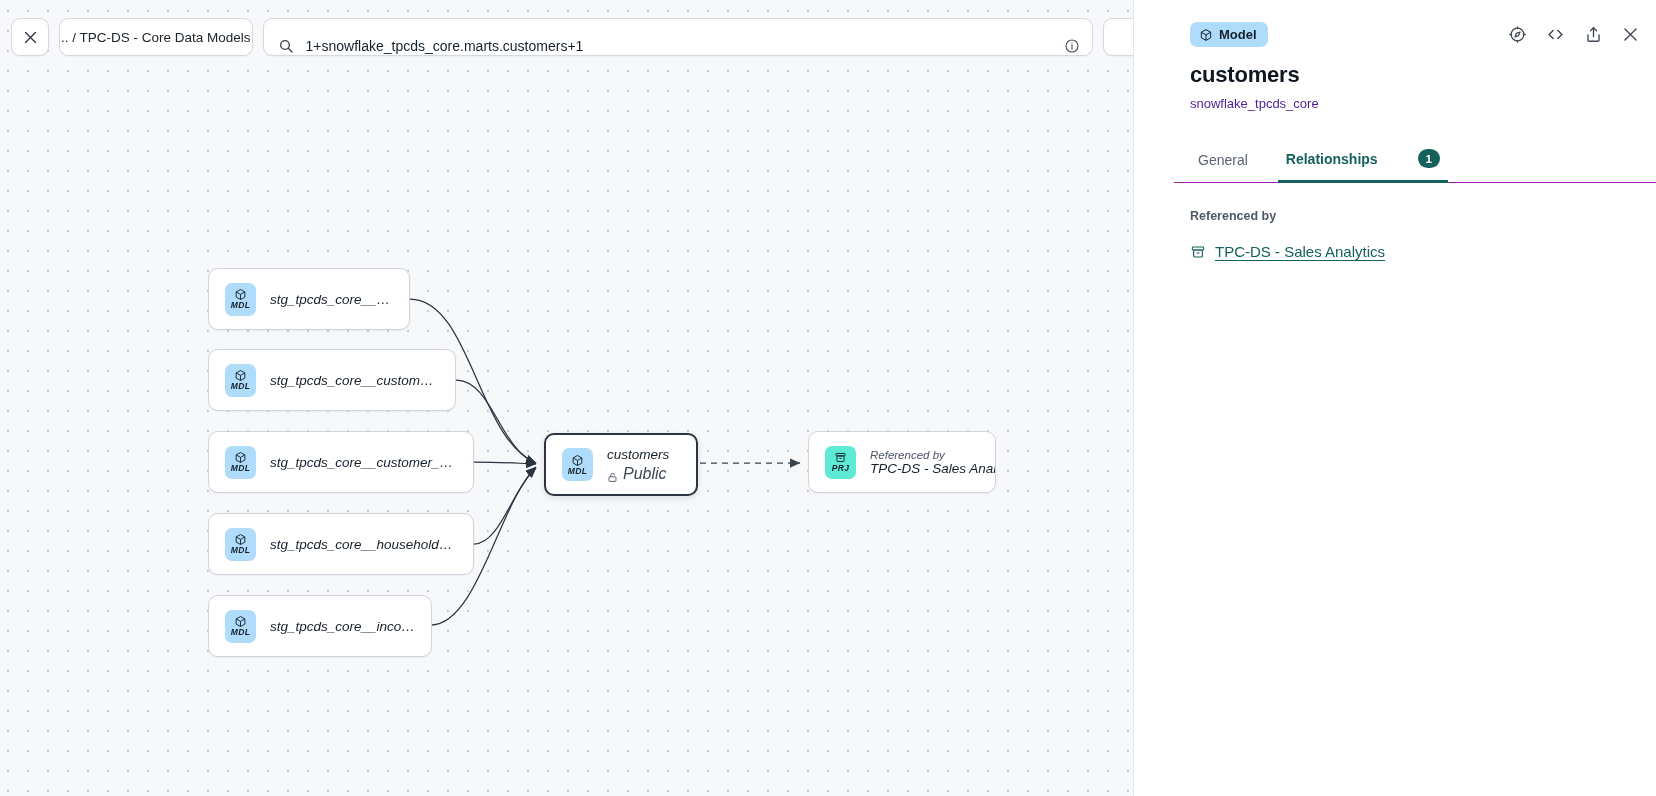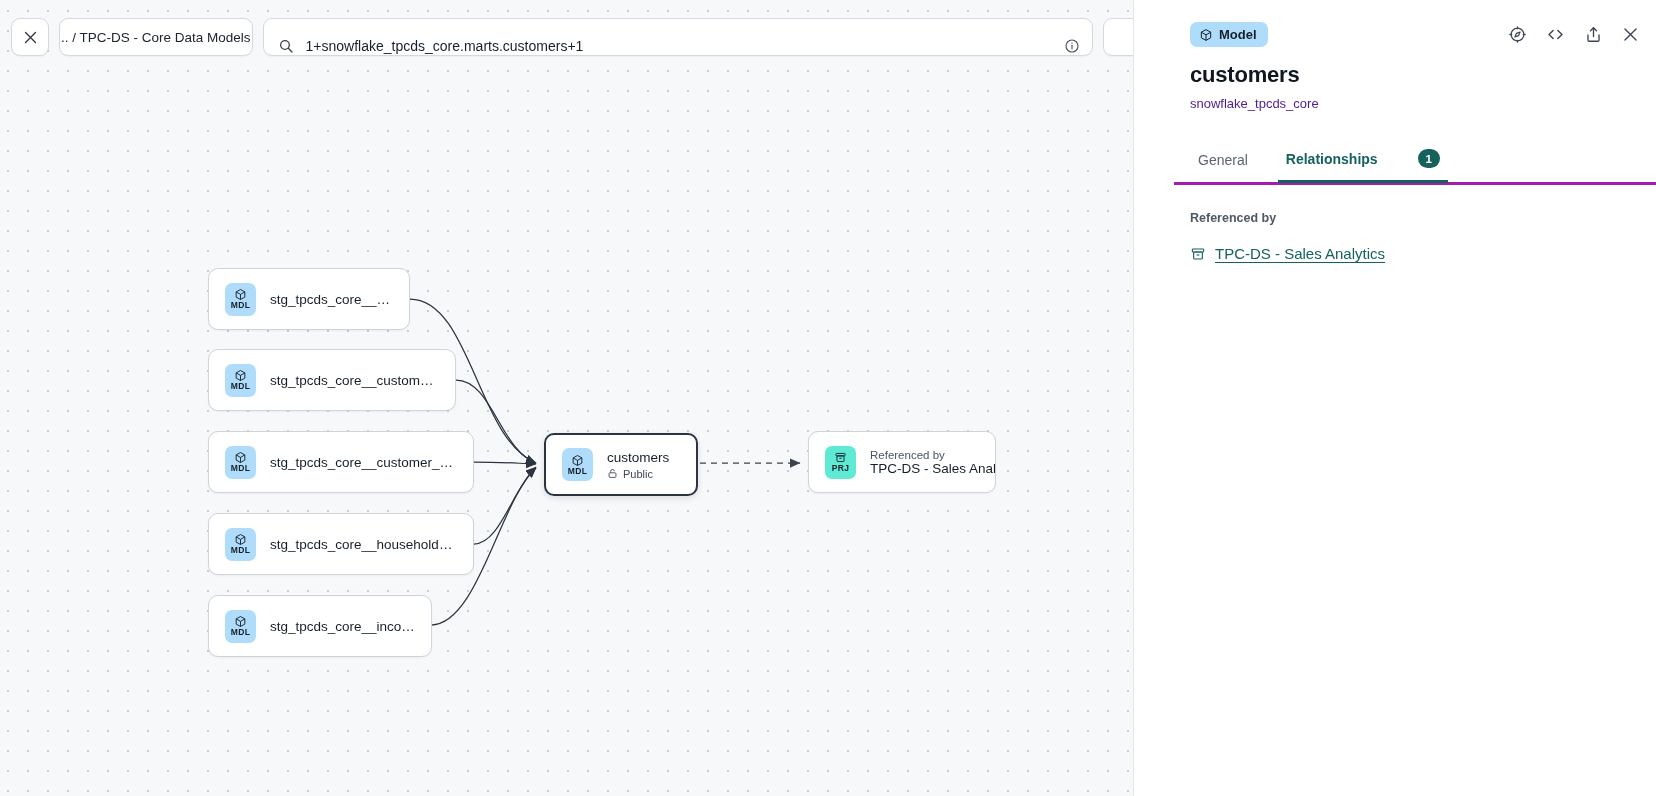--- a/index.html
+++ b/index.html
@@ -68,21 +68,21 @@
     flex: 1; border: none; outline: none;
     font-family: "Liberation Sans", sans-serif;
     font-size: 14px; color: #16202b;
     background: transparent;
   }
   .tb-search input::placeholder { color: #98a2b3; }
   .ico { display: inline-flex; align-items: center; justify-content: center; }
   .ico svg { display: block; }
 
   
-  #graph { position: absolute; inset: 0; }
+  #graph { position: absolute; inset: 0; font-style: italic; }
   #edges { position: absolute; inset: 0; width: 1133px; height: 796px; pointer-events: none; }
 
   .node {
     position: absolute;
     background: #ffffff;
     border: 1px solid #cfd3dc;
     border-radius: 10px;
     display: flex; align-items: center;
     padding: 0 16px;
     gap: 14px;
@@ -104,22 +104,22 @@
   }
   .badge.mdl { background: #aedcfa; color: #16202b; }
   .badge.prj { background: #5eead4; color: #16202b; }
   .badge .btxt { font-size: 8.5px; font-weight: 700; letter-spacing: .4px; line-height: 9px; }
   .node-body { min-width: 0; display: flex; flex-direction: column; justify-content: center; }
   .node-title {
     font-size: 13.5px; color: #16202b;
     white-space: nowrap; overflow: hidden; text-overflow: ellipsis;
   }
   .node-sub {
-    display: flex; align-items: flex-start; gap: 5px;
-    font-size: 11px; color: #3f4856; margin-top: 3px;
+    display: flex; align-items: flex-end; gap: 5px;
+    font-size: 16px; color: #3f4856; margin-top: 3px;
   }
   .node-kicker { font-size: 11.5px; color: #4b5563; }
   .node-name2 { font-size: 13.5px; color: #16202b; white-space: nowrap; }
 
   
   #panel {
     position: relative;
     width: 523px; height: 796px;
     background: #ffffff;
     border-left: 1px solid #e3e6ec;
@@ -142,21 +142,21 @@
   .panel-actions { margin-left: auto; display: flex; align-items: center; gap: 18px; }
   .panel-actions .act { cursor: pointer; color: #3d4754; display: flex; }
 
   .panel-head { padding: 6px 16px 0 16px; }
   .panel-title { font-size: 22px; font-weight: 700; color: #0f1720; letter-spacing: -.2px; }
   .panel-sub { font-size: 13px; color: #4c1d95; margin-top: 8px; }
 
   .tabs {
     margin-top: 29px;
     display: flex; align-items: flex-end;
-    border-bottom: 3px solid #a21caf;
+    border-bottom: 1px solid #a21caf;
     padding: 0 16px;
     gap: 22px;
   }
   .tab {
     display: flex; align-items: center; gap: 9px;
     padding: 9px 8px 12px 8px;
     font-size: 14px; color: #5a6472;
     cursor: pointer;
     border-bottom: 3px solid transparent;
     margin-bottom: -1px;

